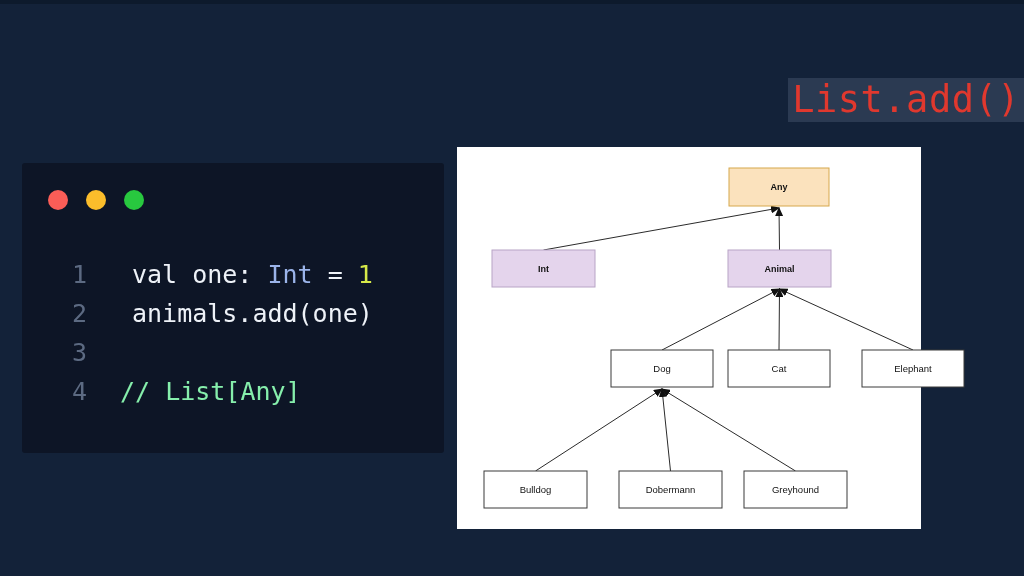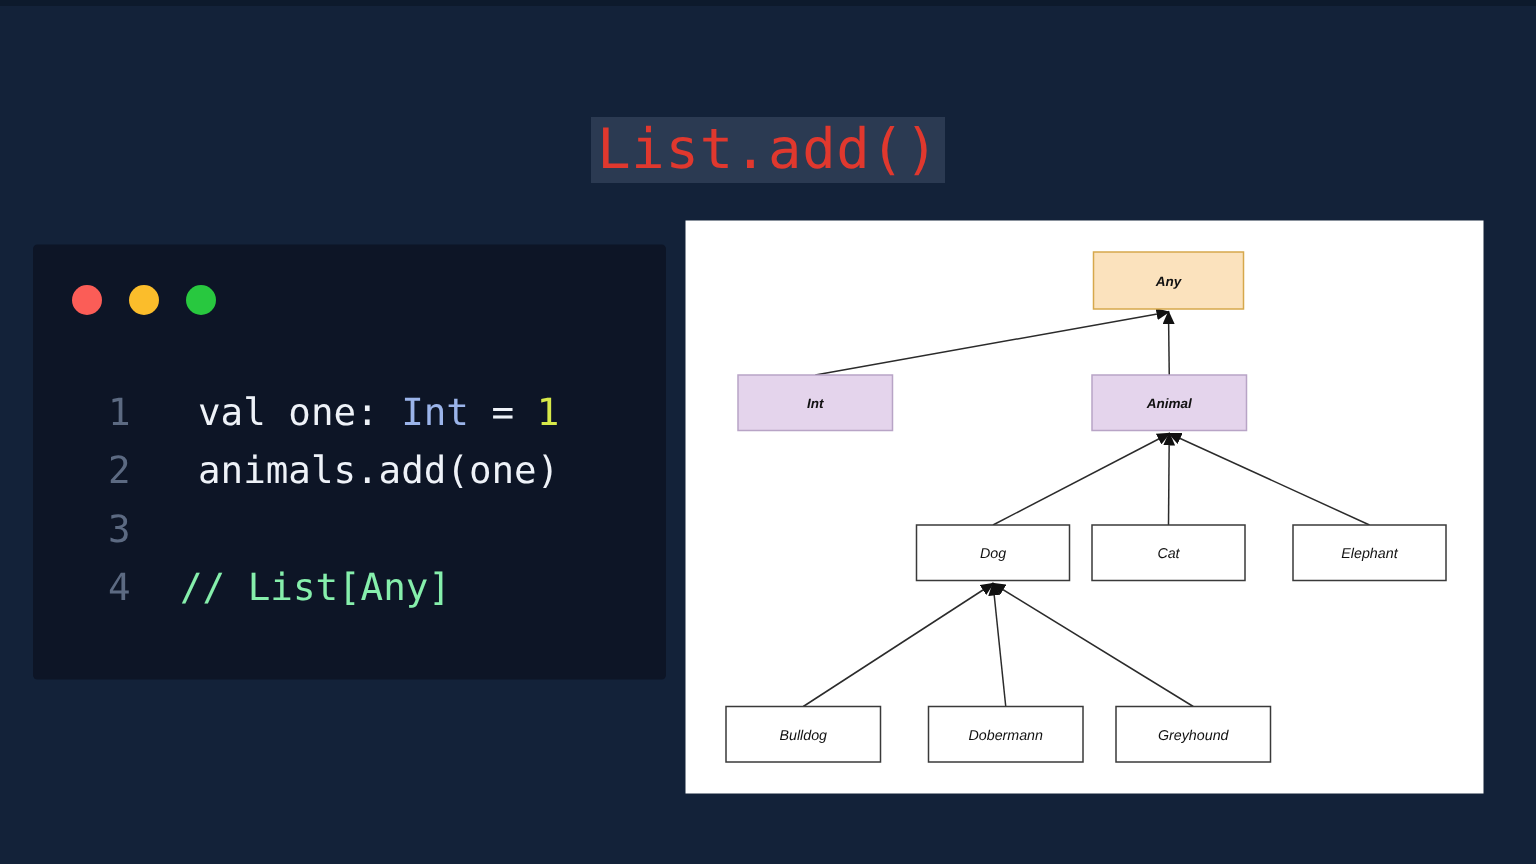--- a/index.html
+++ b/index.html
@@ -24,21 +24,21 @@
     left: 0; top: 0;
     width: 1024px; height: 4px;
     background: #0d1a2c;
   }
 
   
   #title-wrap {
     position: absolute;
     left: 0; top: 78px;
     width: 1024px;
-    text-align: center;
+    text-align: right;
   }
   #title-text {
     display: inline-block;
     background: #2b3a52;
     color: #e0382e;
     font-family: "DejaVu Sans Mono", "Liberation Mono", monospace;
     font-size: 37px;
     line-height: 44px;
     letter-spacing: 0.5px;
     padding: 0 4px;
@@ -92,23 +92,22 @@
     left: 98px;
   }
   .tok-type    { color: #9bb4ea; }
   .tok-number  { color: #d7e949; }
   .tok-comment { color: #86efac; }
 
   
   #diagram-panel {
     position: absolute;
     left: 457px; top: 147px;
-    width: 532px; height: 382px;
+    width: 464px; height: 382px;
     background: #ffffff;
-    font-style: italic;
   }
   #diagram-svg {
     position: absolute;
     left: 0; top: 0;
     width: 532px; height: 382px;
     display: block;
   }
   .node-label {
     font-family: "Liberation Sans", sans-serif;
     font-weight: bold;

